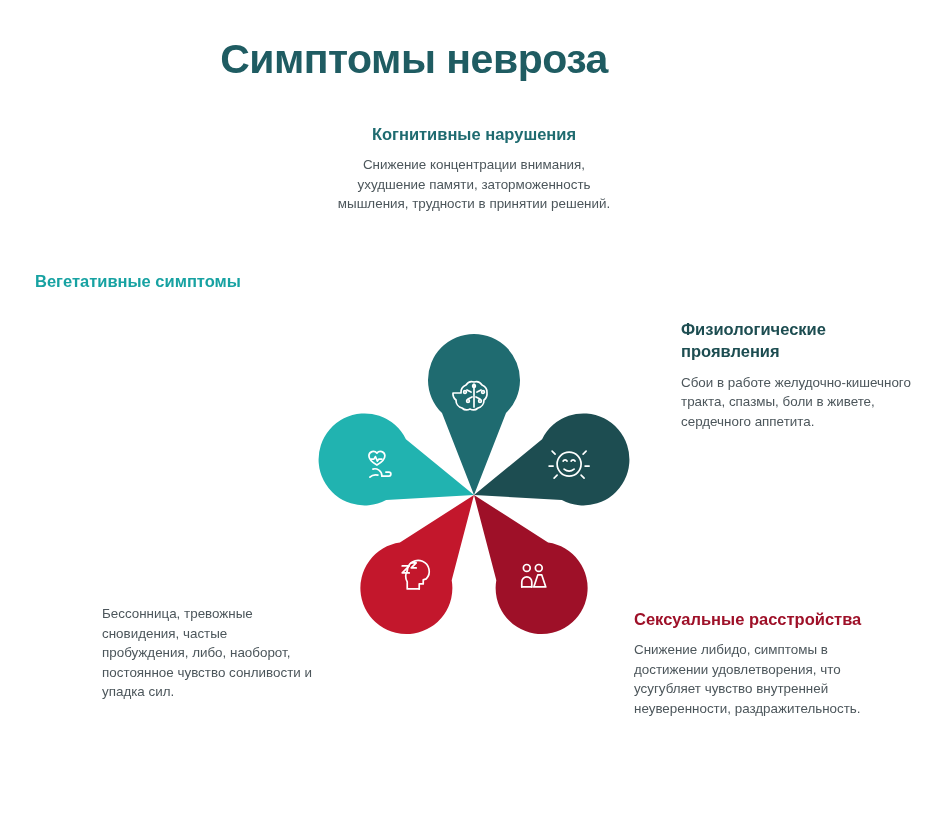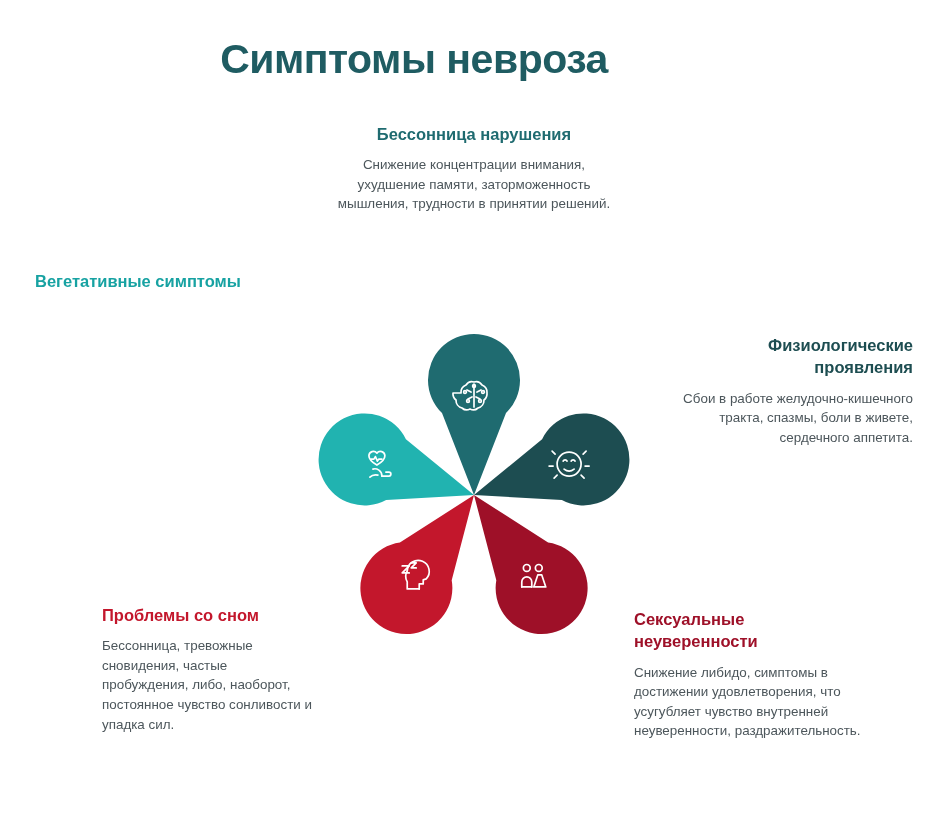--- a/index.html
+++ b/index.html
@@ -58,21 +58,21 @@
   .align-center{ text-align: center; }
 
   
   #blk-cognitive {
     left: 334px; top: 123px; width: 280px;
   }
   #blk-vegetative {
     left: 35px; top: 270px; width: 230px;
   }
   #blk-physiological {
-    left: 681px; top: 334px; width: 232px; text-align: right;
+    left: 681px; top: 318px; width: 232px;
   }
   #blk-sleep {
     left: 102px; top: 604px; width: 210px;
   }
   #blk-sexual {
     left: 634px; top: 608px; width: 232px;
   }
 
   .c-teal   { color: #17a2a2; }
   .c-dteal  { color: #1f6b70; }
@@ -140,34 +140,33 @@
         <path d="M-8 -5 h3 l1.5 -2.5 l2 4.5 l1.5 -2 h3"></path>
         <path d="M-6 5 q3 -1 6 1 q3 2 3 6"></path>
         <path d="M3 12 h7 a2 2 0 0 0 0 -4 h-3"></path>
         <path d="M-9 13 q3 -3 8 -2"></path>
       </g>
     </g>
   </svg>
 </div>
 
 <div class="block align-center" id="blk-cognitive">
-  <div class="heading c-dteal">Бессонница нарушения</div>
+  <div class="heading c-dteal">Когнитивные нарушения</div>
   <div class="body">Снижение концентрации внимания, ухудшение памяти, заторможенность мышления, трудности в принятии решений.</div>
 </div>
 
 <div class="block align-right" id="blk-vegetative">
   <div class="heading c-teal">Вегетативные симптомы</div>
 </div>
 
 <div class="block align-left" id="blk-physiological">
   <div class="heading c-dark">Физиологические проявления</div>
   <div class="body">Сбои в работе желудочно-кишечного тракта, спазмы, боли в живете, сердечного аппетита.</div>
 </div>
 
 <div class="block align-right" id="blk-sleep">
-  <div class="heading c-red">Проблемы со сном</div>
   <div class="body">Бессонница, тревожные сновидения, частые пробуждения, либо, наоборот, постоянное чувство сонливости и упадка сил.</div>
 </div>
 
 <div class="block align-left" id="blk-sexual">
-  <div class="heading c-dred">Сексуальные неуверенности</div>
+  <div class="heading c-dred">Сексуальные расстройства</div>
   <div class="body">Снижение либидо, симптомы в достижении удовлетворения, что усугубляет чувство внутренней неуверенности, раздражительность.</div>
 </div>
 
 </body></html>

